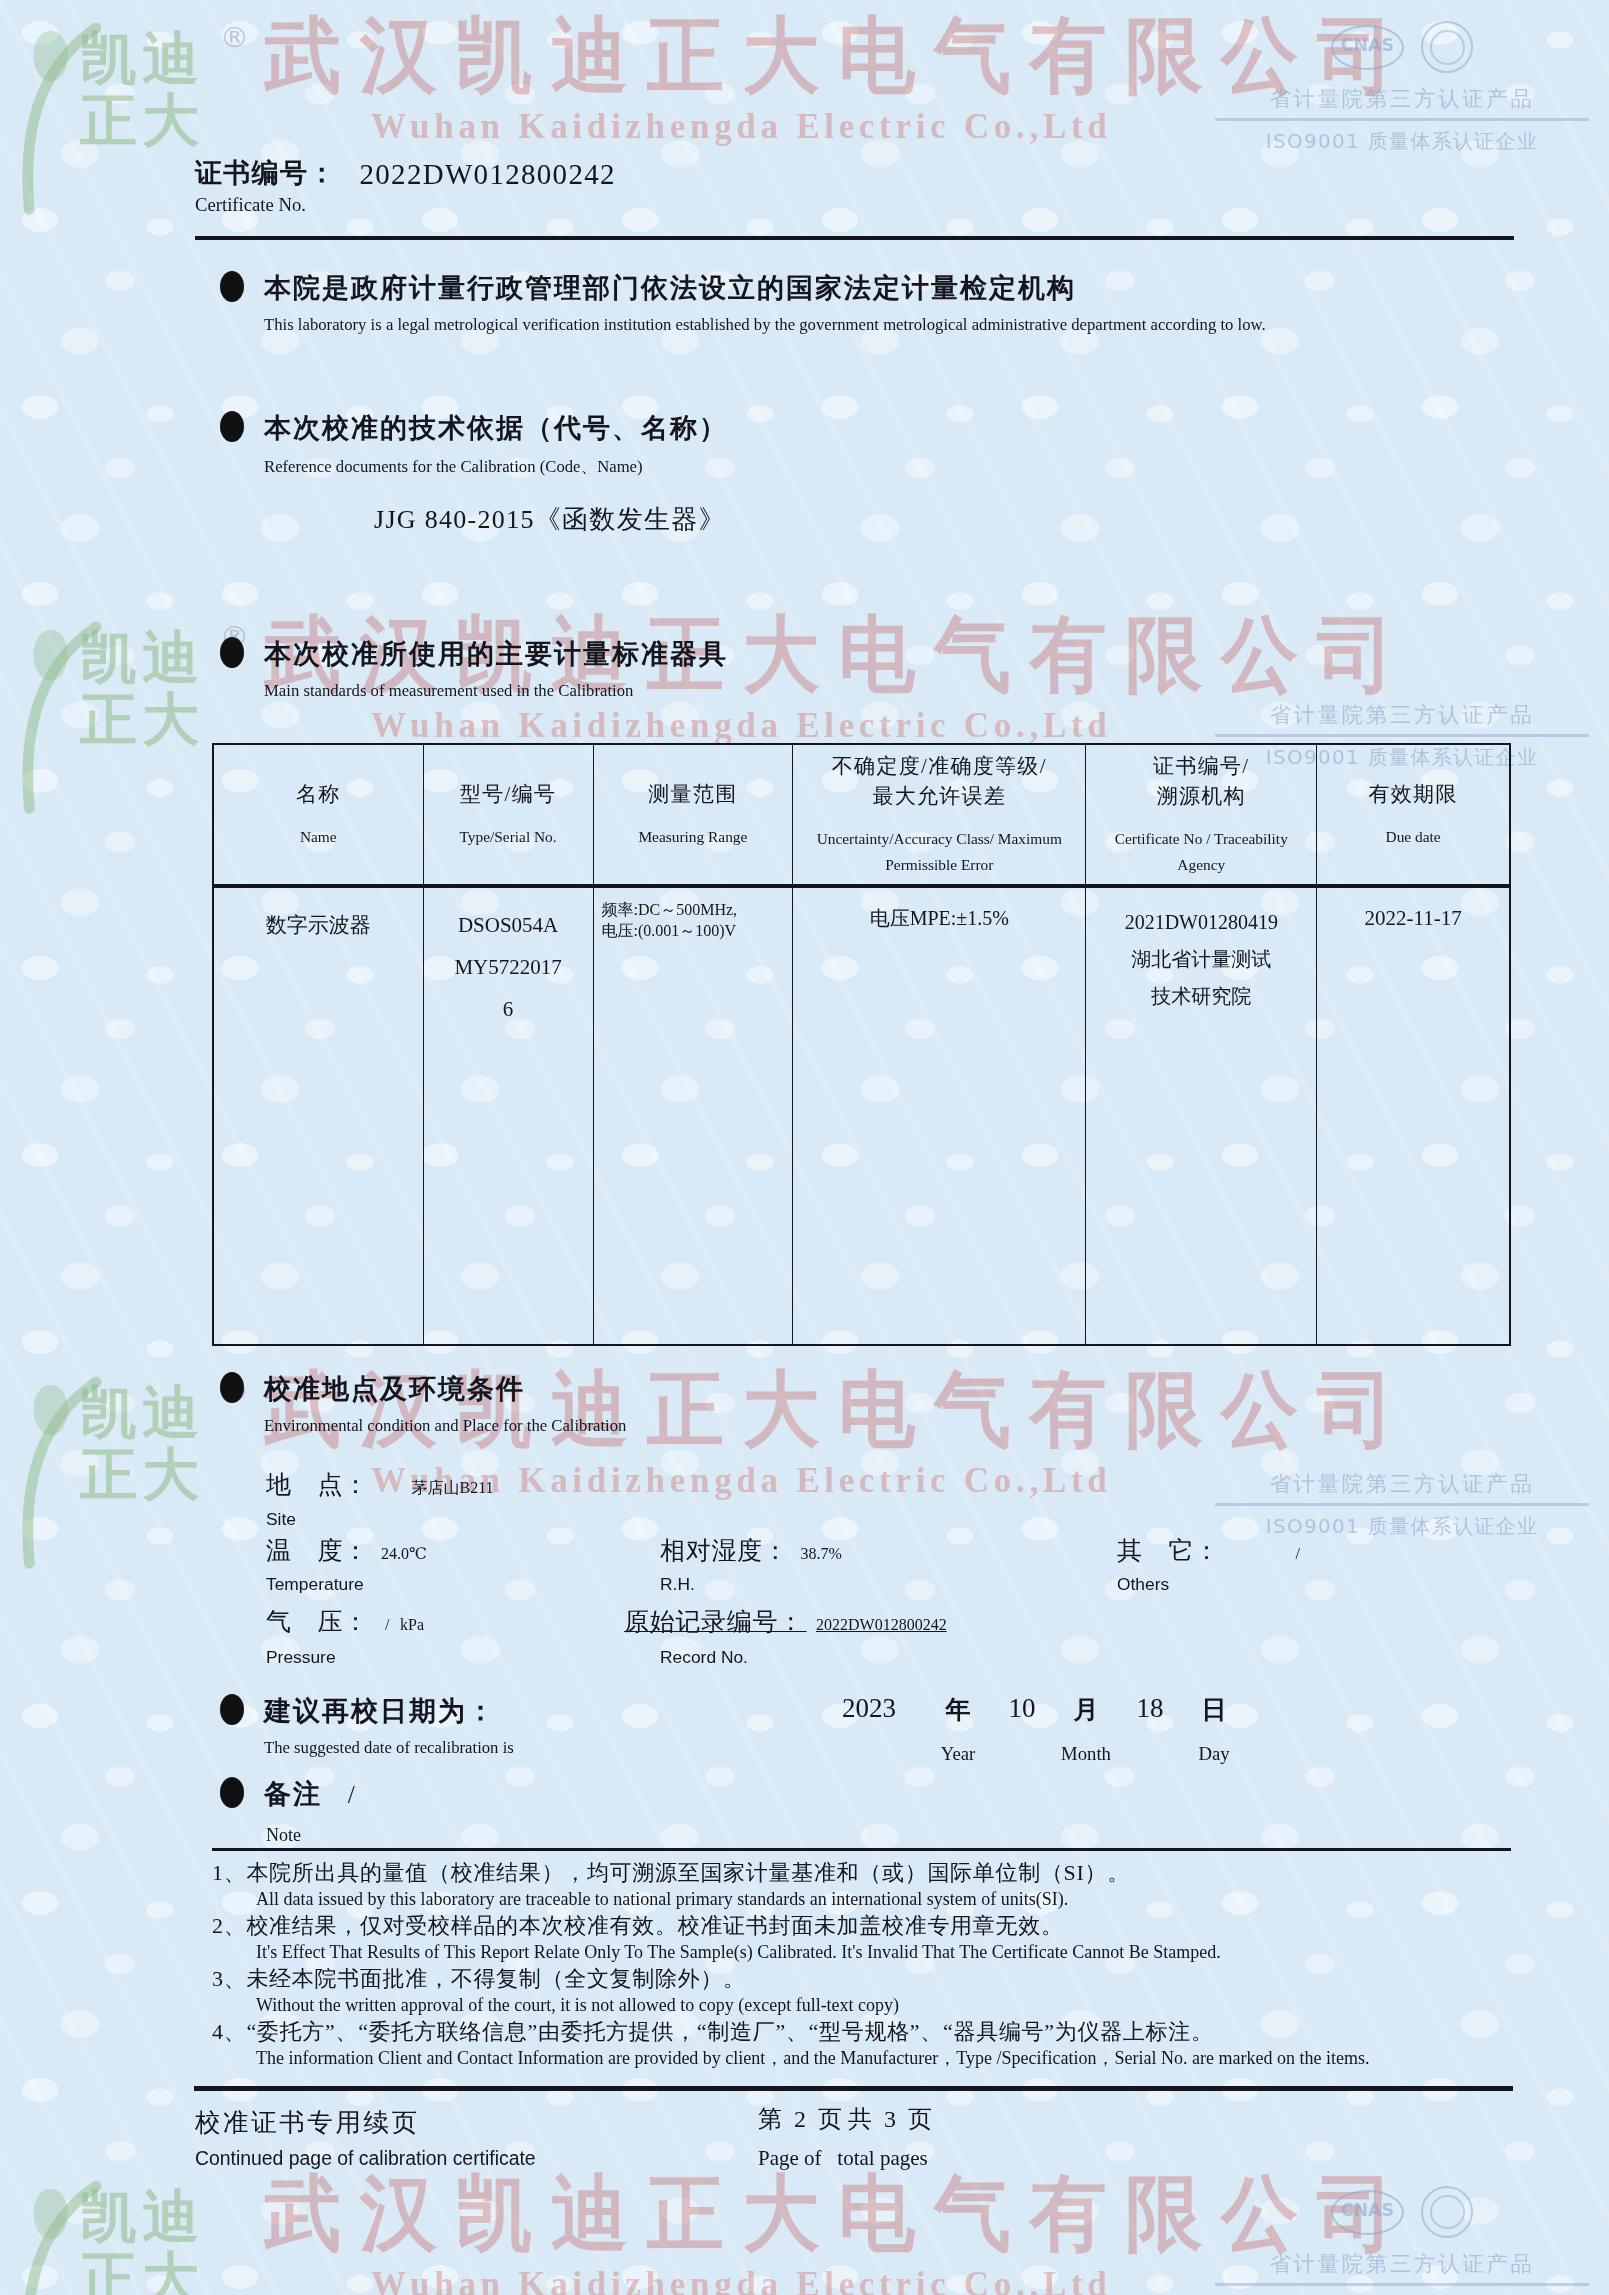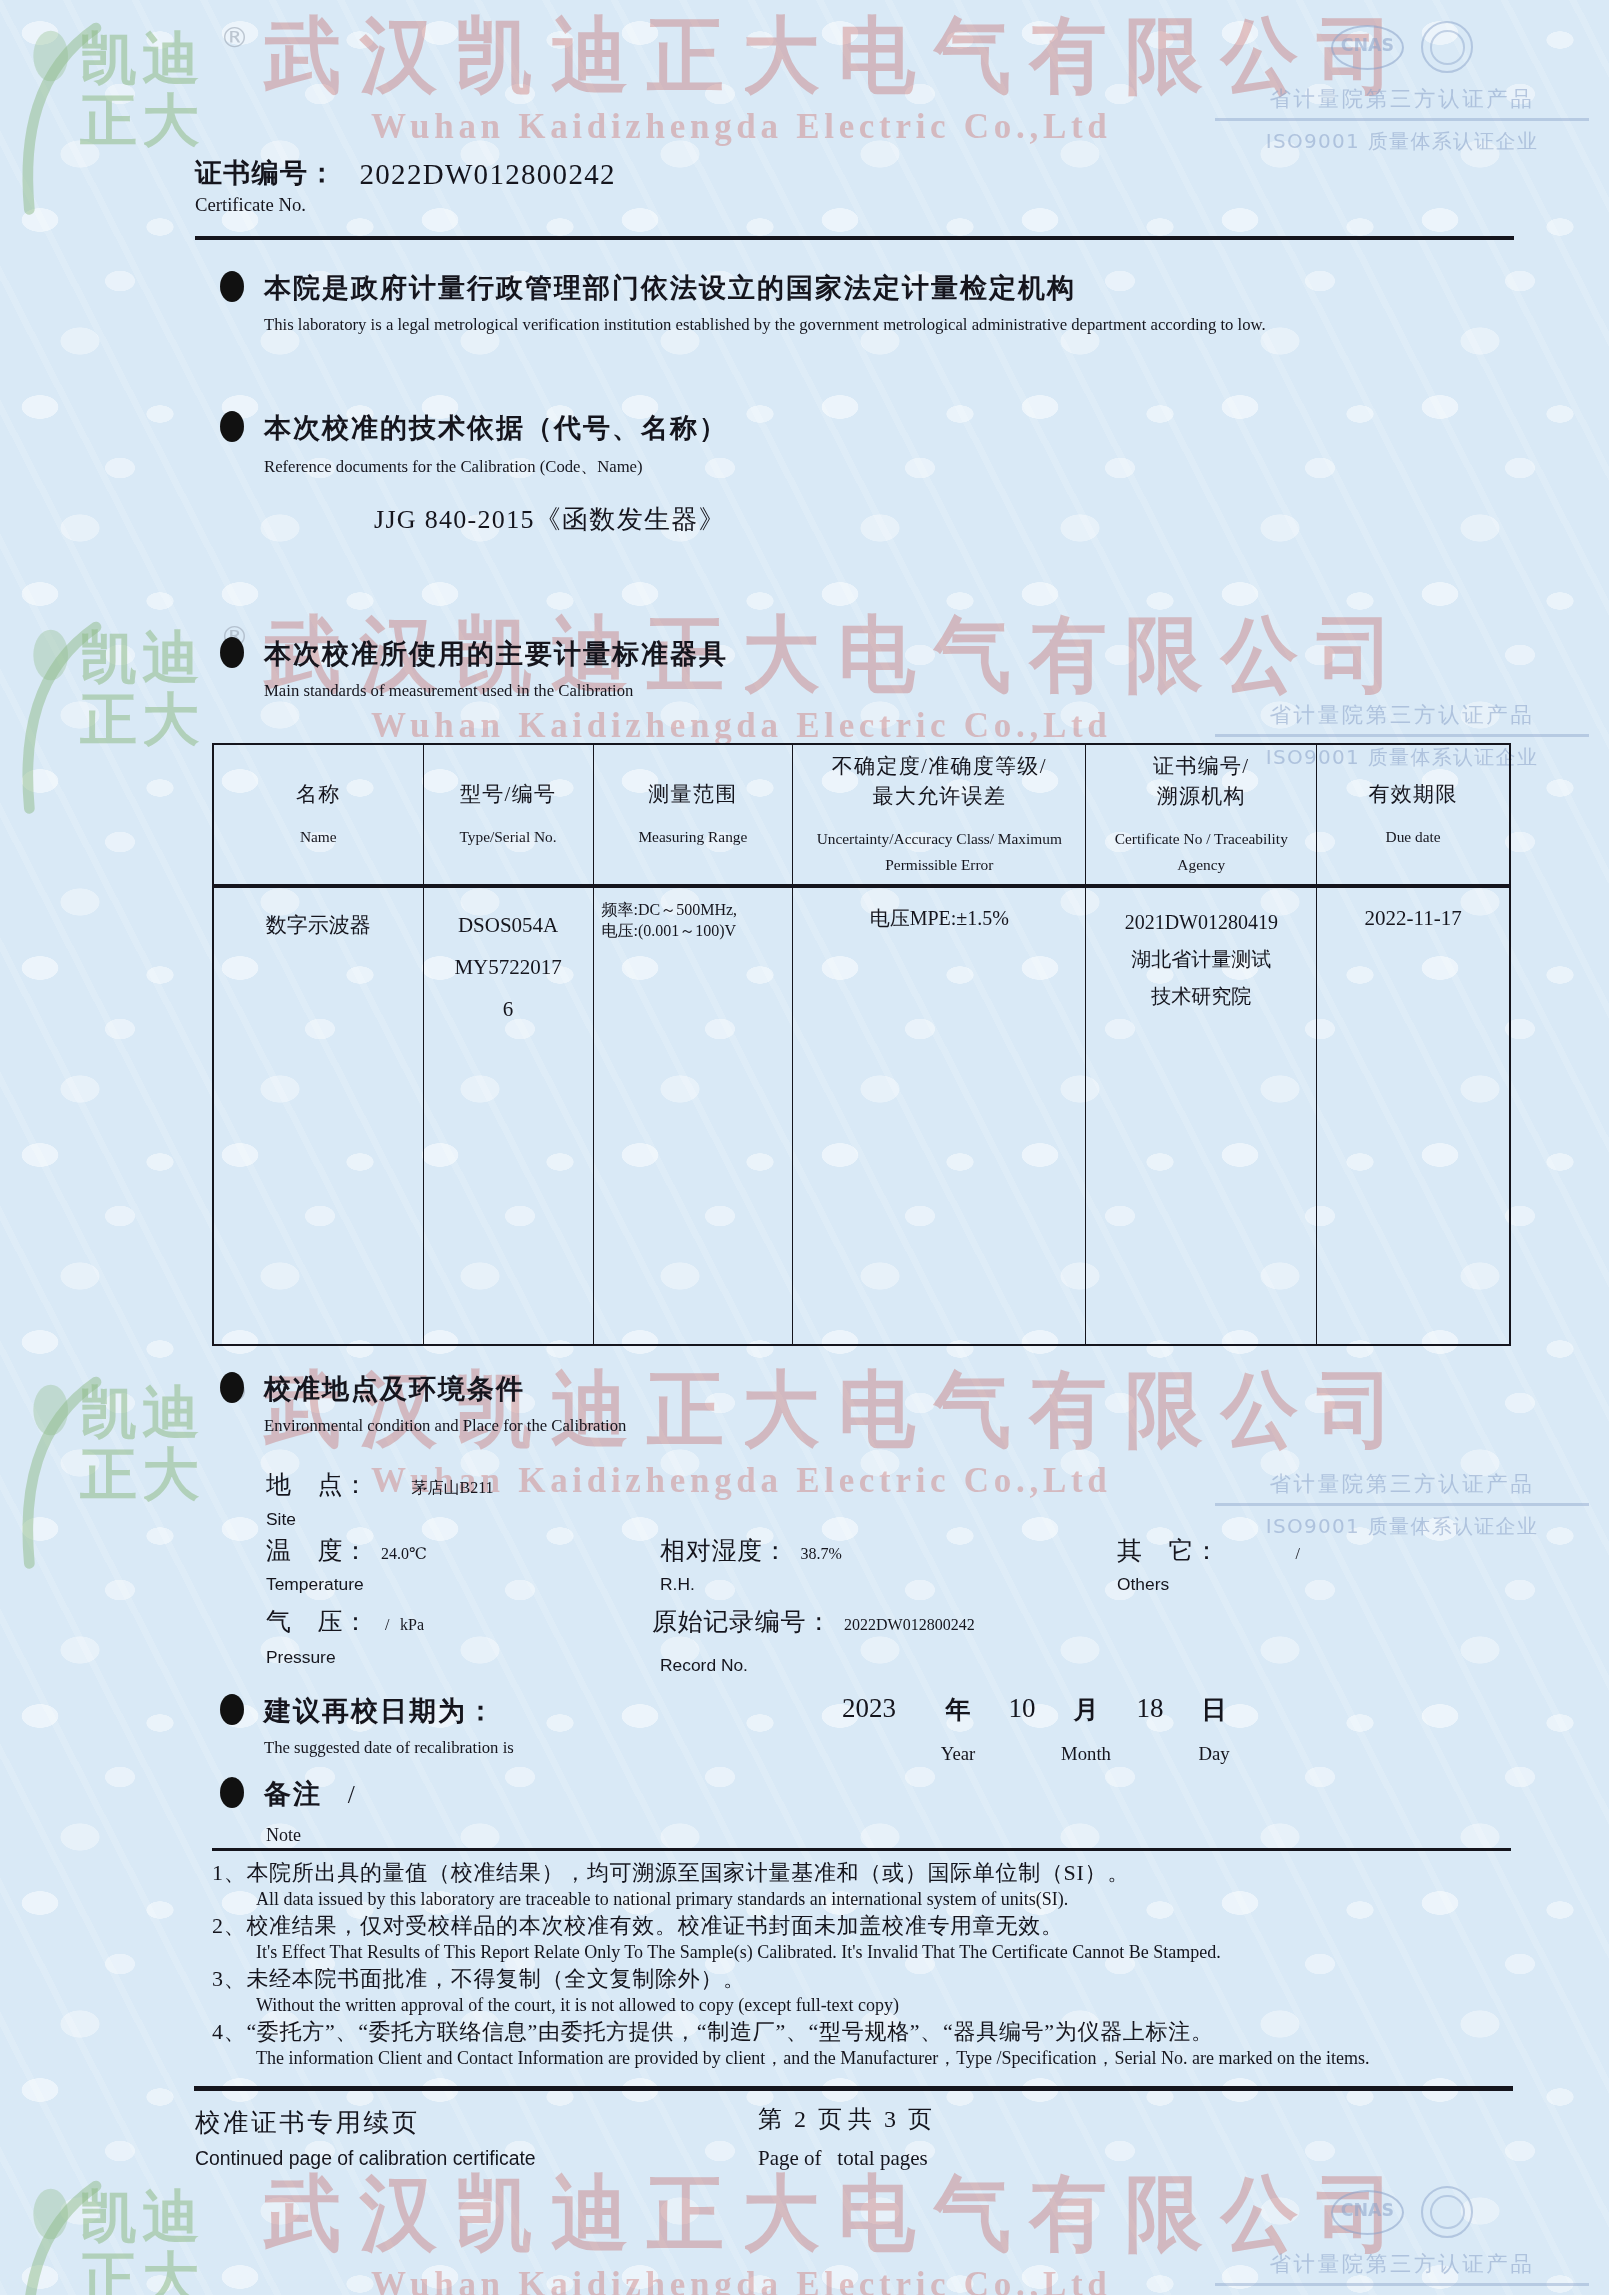--- a/index.html
+++ b/index.html
@@ -300,26 +300,26 @@
     </div>
     <div class="abs env-sub" style="top:1574px;left:266px;">Temperature</div>
     <div class="abs env-sub" style="top:1574px;left:660px;">R.H.</div>
     <div class="abs env-sub" style="top:1574px;left:1117px;">Others</div>
 
     <div class="abs" style="top:1605px;left:266px;">
       <span class="env-label cn-sans">气　压：</span>
       <span class="env-value" style="margin-left:13.4px;">/</span>
       <span class="env-value" style="margin-left:8px;">kPa</span>
     </div>
-    <div class="abs" style="top:1605px;left:652px;">
+    <div class="abs" style="top:1605px;left:624px;text-decoration:underline;">
       <span class="env-label cn-sans">原始记录编号：</span>
       <span class="env-value" style="margin-left:9.4px;">2022DW012800242</span>
     </div>
     <div class="abs env-sub" style="top:1647px;left:266px;">Pressure</div>
-    <div class="abs env-sub" style="top:1647px;left:660px;margin-top:8px;">Record No.</div>
+    <div class="abs env-sub" style="top:1647px;left:660px;">Record No.</div>
 
     <div class="abs" style="top:1693px;left:220px;width:601px;">
       <div><span class="bullet"></span><span class="sec-title cn-sans">建议再校日期为：</span></div>
       <div class="sec-en">The suggested date of recalibration is</div>
     </div>
     <div class="abs date-grid" style="top:1693px;left:812px;">
       <div class="date-num">2023</div>
       <div class="date-cjk cn-sans">年</div>
       <div class="date-num">10</div>
       <div class="date-cjk cn-sans">月</div>

